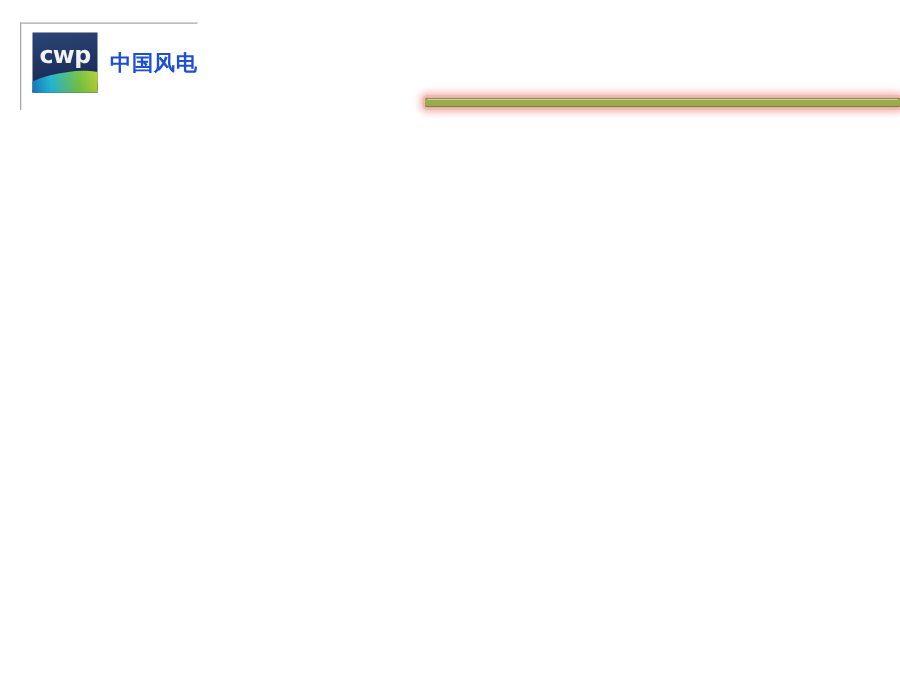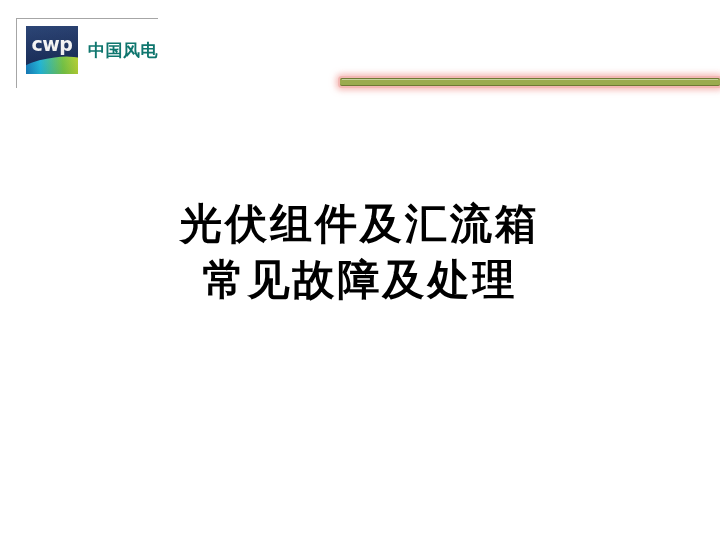--- a/index.html
+++ b/index.html
@@ -93,21 +93,21 @@
     transform: rotate(-7deg);
   }
   .logo-mark .logo-shade {
     position: absolute;
     inset: 0;
     background: linear-gradient(180deg, rgba(255,255,255,0.06) 0%, rgba(0,0,0,0.12) 100%);
     pointer-events: none;
   }
   .logo-cn-text {
     margin-left: 10px;
-    color: #0f766e;
+    color: #1d4ed8;
     font-family: "DejaVu Sans", "Liberation Sans", sans-serif;
     font-size: 17px;
     font-weight: 700;
     letter-spacing: 0.5px;
     white-space: nowrap;
   }
 
   
   .accent-bar {
     position: absolute;
@@ -164,18 +164,14 @@
       <div class="logo-swoosh-b"></div>
       <div class="logo-swoosh-a"></div>
       <div class="logo-wordmark">cwp</div>
       <div class="logo-shade"></div>
     </div>
     <div class="logo-cn-text">中国风电</div>
   </div>
 
   <div class="accent-bar"></div>
 
-  <div class="title-block">
-    <div class="title-line">光伏组件及汇流箱</div>
-    <div class="title-line">常见故障及处理</div>
-  </div>
 
 </div>
 
 </body></html>

